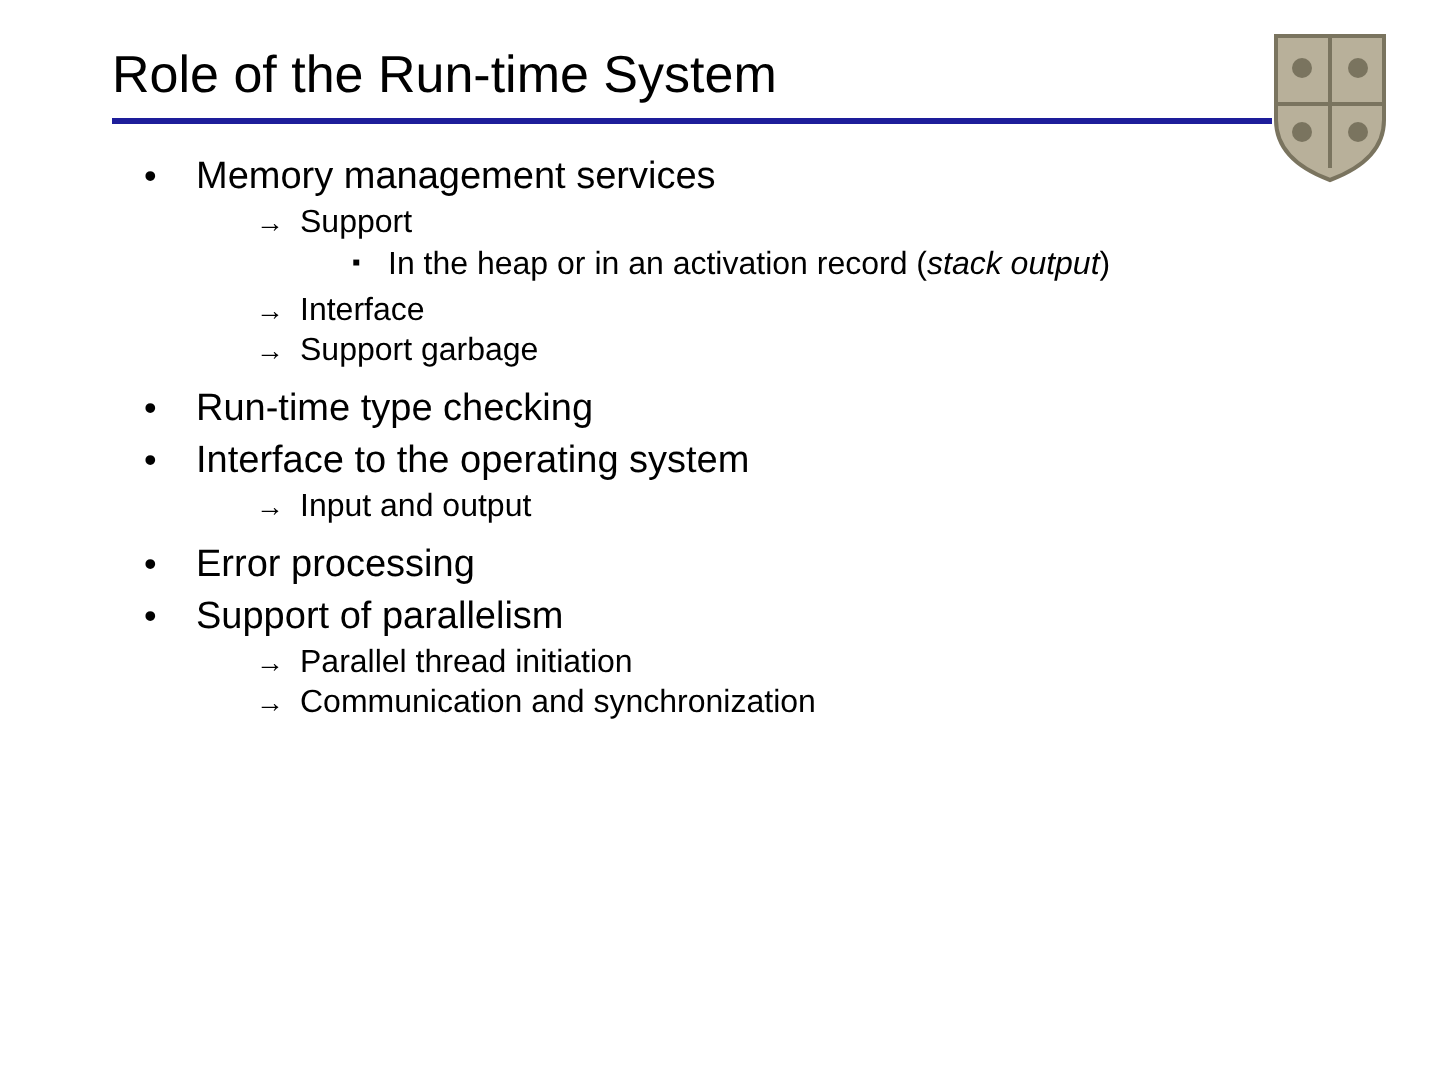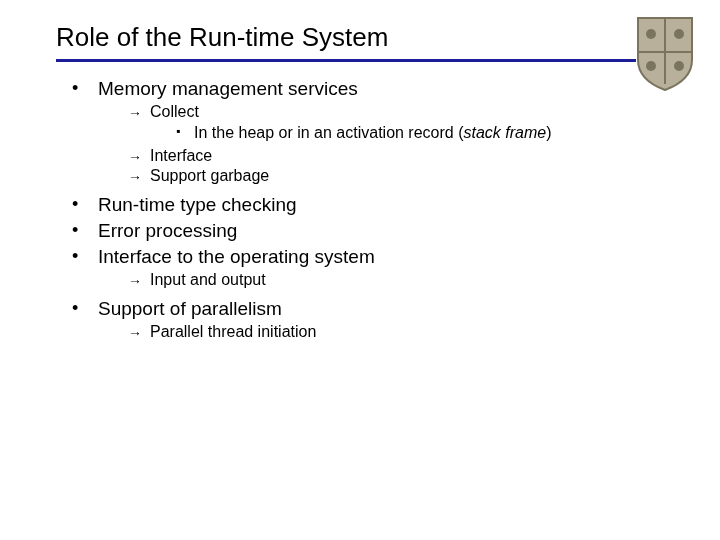--- a/index.html
+++ b/index.html
@@ -110,56 +110,59 @@
 
   <h1 class="title">Role of the Run-time System</h1>
   <hr class="rule">
 
   <ul class="top">
 
     <li>
       <span>Memory management services</span>
       <ul class="sub1">
         <li>
-          <span>Collect</span>
+          <span>Support</span>
           <ul class="sub2">
             <li>
-              <span>In the heap or in an activation record (</span><span class="italic">stack frame</span><span>)</span>
+              <span>In the heap or in an activation record (</span><span class="italic">stack output</span><span>)</span>
             </li>
           </ul>
         </li>
         <li>
           <span>Interface</span>
         </li>
         <li>
           <span>Support garbage</span>
         </li>
       </ul>
     </li>
 
     <li>
       <span>Run-time type checking</span>
     </li>
 
     <li>
-      <span>Error processing</span>
-    </li>
-
-    <li>
       <span>Interface to the operating system</span>
       <ul class="sub1">
         <li>
           <span>Input and output</span>
         </li>
       </ul>
     </li>
 
     <li>
+      <span>Error processing</span>
+    </li>
+
+    <li>
       <span>Support of parallelism</span>
       <ul class="sub1">
         <li>
           <span>Parallel thread initiation</span>
+        </li>
+        <li>
+          <span>Communication and synchronization</span>
         </li>
       </ul>
     </li>
 
   </ul>
 </div>
 
 </body></html>

